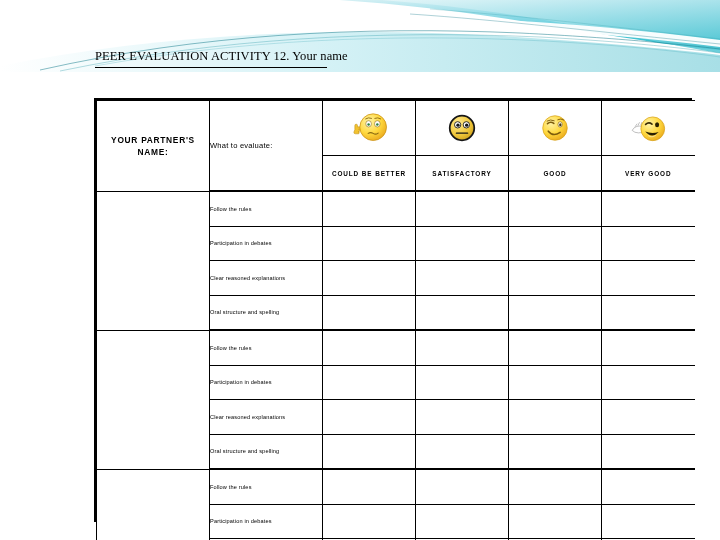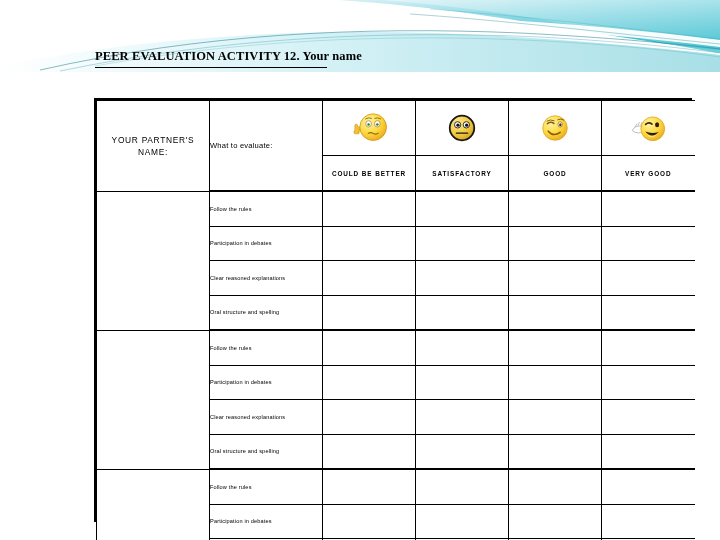--- a/index.html
+++ b/index.html
@@ -18,21 +18,21 @@
   }
   #banner svg{display:block;}
 
   
   #title-block{
     position:absolute;left:95px;top:49px;
     z-index:5;
   }
   #title-text{
     font-family:"Liberation Serif", serif;
-    font-weight:bold;
+    font-weight:normal;
     font-size:12.5px;
     color:#000000;
     white-space:nowrap;
     letter-spacing:.1px;
   }
   #title-rule{
     margin-top:3px;
     width:232px;height:0;
     border-top:1.6px solid #000;
   }
@@ -60,21 +60,21 @@
 
   
   col.c-name{width:113px;}
   col.c-crit{width:113px;}
   col.c-rate{width:93px;}
 
   
   td.hdr-name{
     text-align:center;
     font-size:8.4px;
-    font-weight:normal;
+    font-weight:bold;
     color:#000;
     letter-spacing:.7px;
     line-height:12px;
     border-right-width:2px;
   }
   td.hdr-crit{
     text-align:left;
     padding-left:6px;
     font-size:7.6px;
     color:#000;

